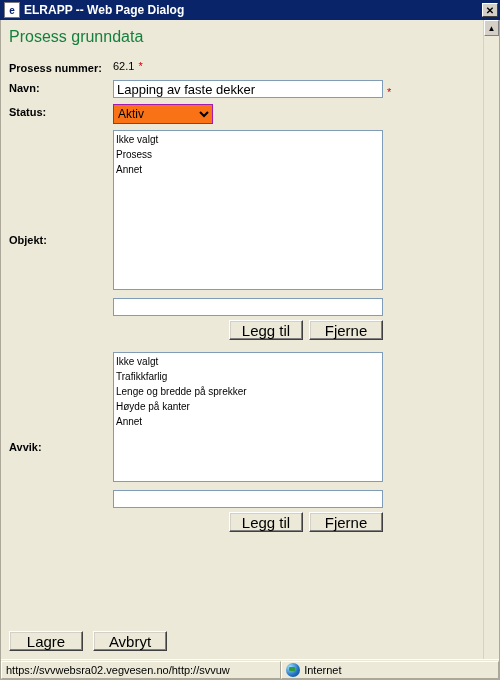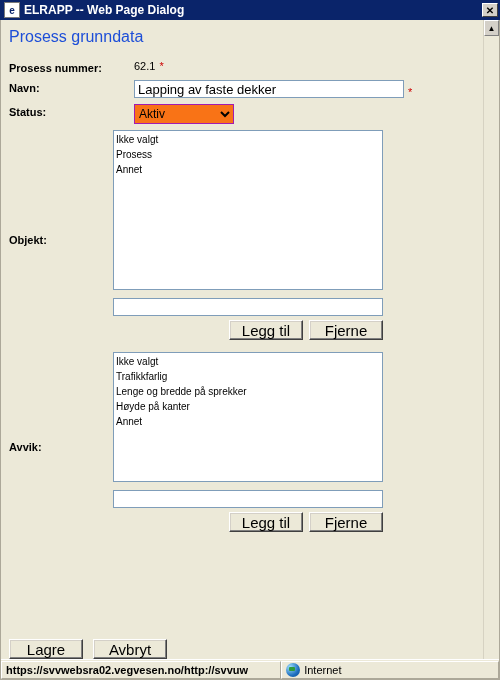--- a/index.html
+++ b/index.html
@@ -74,26 +74,26 @@
   }
   .vscroll .track { flex:1; }
   .content {
     padding: 6px 20px 6px 8px;
     height: 100%;
     position: relative;
   }
   h1.page-title {
     font-family: Verdana, sans-serif;
     font-size: 16px;
-    color: #1d4ed8;
+    color: #15803d;
     font-weight: normal;
     margin: 2px 0 14px 0;
   }
   .row { display:flex; align-items:flex-start; margin-bottom:6px; }
-  .row .lbl { width: 125px; font-weight:bold; padding-top:2px; }
+  .row .lbl { width: 104px; font-weight:bold; padding-top:2px; }
   .row .val { flex:1; display:flex; align-items:flex-end; }
   .req { color:#cc0000; margin-left:4px; }
   input.text {
     font-family: Tahoma, sans-serif;
     font-size: 13px;
     height: 18px;
     padding: 1px 3px;
     border: 1px solid #7f9db9;
     background:#fff;
   }
@@ -123,21 +123,21 @@
     border:1px solid #404040;
     border-top-color:#fff;
     border-left-color:#fff;
     box-shadow: inset -1px -1px 0 #808080, inset 1px 1px 0 #d4d0c8;
     padding: 1px 10px;
     cursor: default;
   }
   .footer-btns {
     position: absolute;
     left: 8px;
-    bottom: 20px;
+    bottom: 28px;
     display:flex; gap:10px;
   }
   .statusbar {
     position:absolute;
     left:0; right:0; bottom:0;
     height:20px;
     background:#ece9d8;
     border-top:1px solid #fff;
     display:flex;
     align-items:center;
@@ -146,21 +146,21 @@
   .statusbar .cell {
     border:1px solid #aca899;
     border-top-color:#fff;
     border-left-color:#fff;
     height:18px;
     display:flex; align-items:center;
     padding:0 4px;
     white-space:nowrap;
     overflow:hidden;
   }
-  .statusbar .cell.url { flex:1.3;font-weight:bold; }
+  .statusbar .cell.url { flex:1.3; }
   .statusbar .cell.zone { flex:1; }
   .globe {
     width:14px;height:14px;
     border-radius:50%;
     background: radial-gradient(circle at 30% 30%, #9fe0ff, #1e6fbf 60%, #0a4a8f);
     position:relative; margin-right:4px;
     display:inline-block;
   }
   .globe::after{
     content:""; position:absolute; left:3px; top:4px; width:6px;height:4px;

